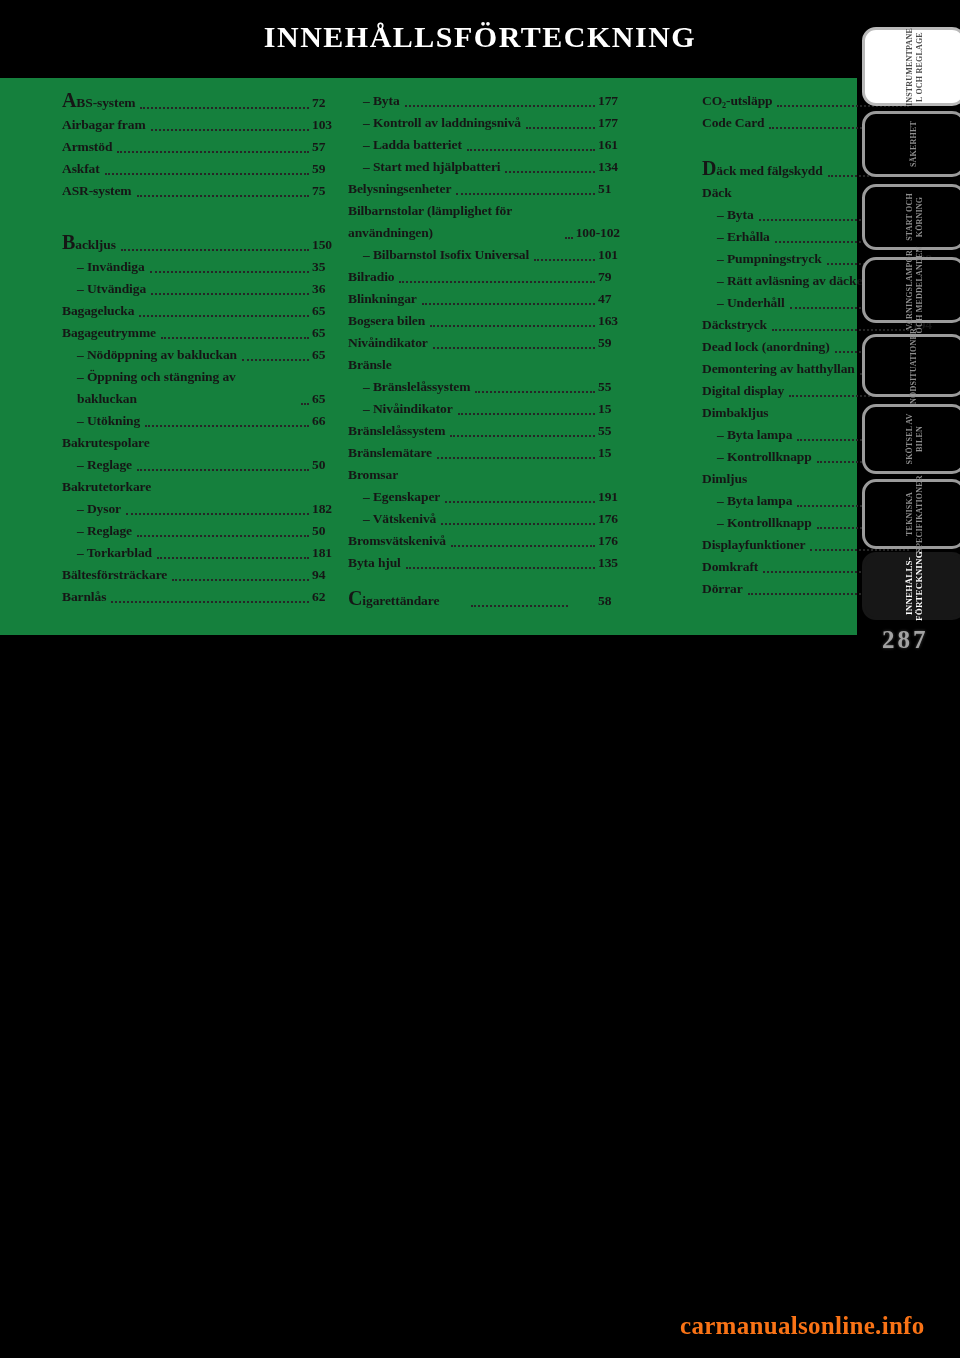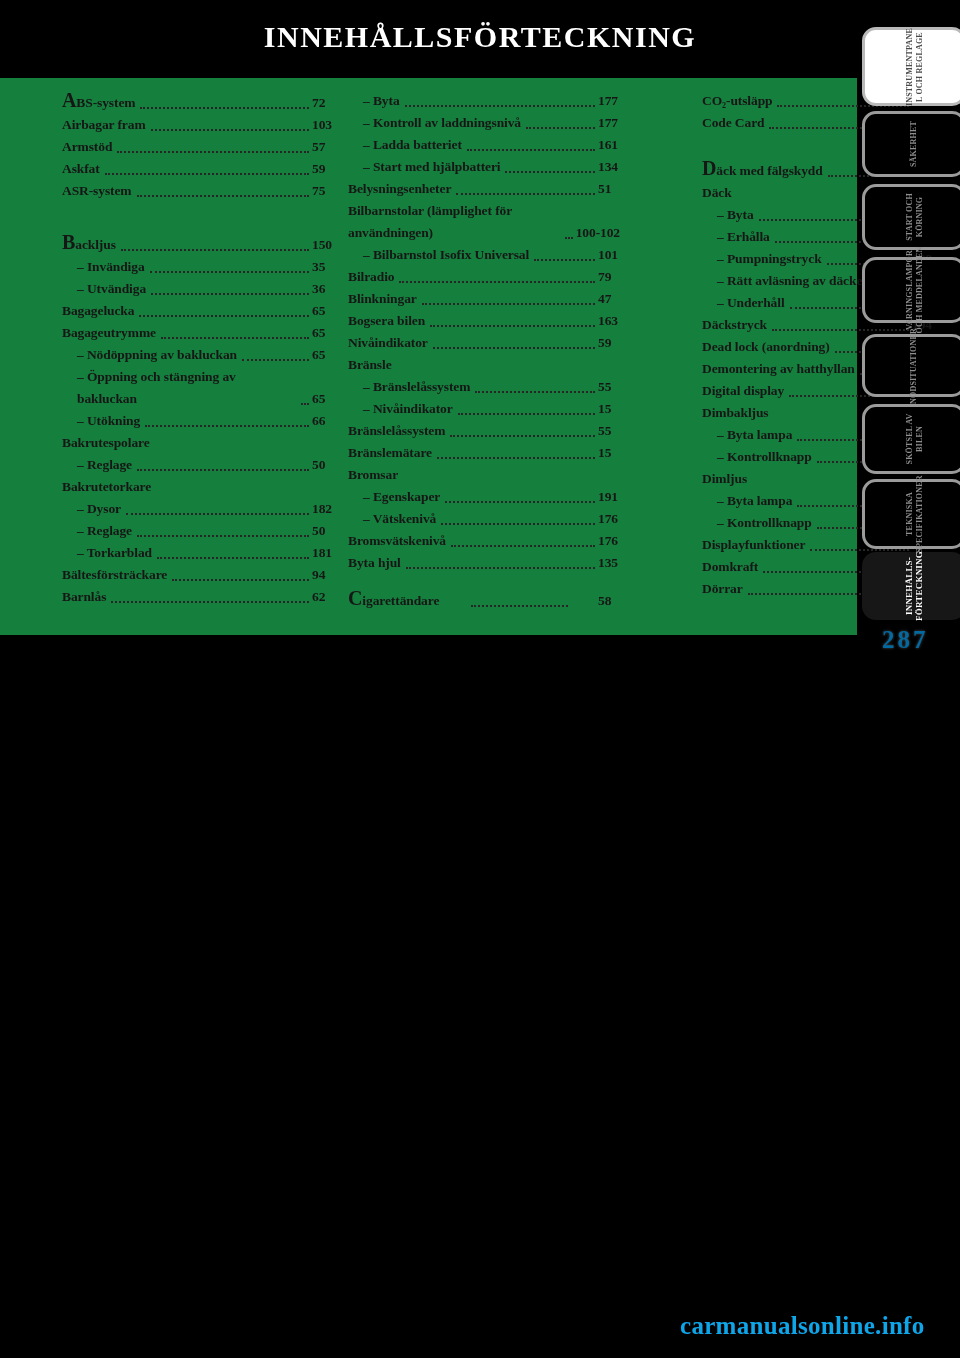--- a/index.html
+++ b/index.html
@@ -49,25 +49,25 @@
   }
   .tab.gray .rot{color:#8f8f8f;}
   .tab.active-white{background:#fff; border-color:#b9b9b9;}
   .tab.active-white .rot{color:#4a4a4a;}
   .tab.active-black{background:#171717; border-color:#171717;}
   .tab.active-black .rot{color:#fff; font-size:9px;}
 
   .pagenum{
     position:absolute; left:882px; top:626px;
     font-size:25px; font-weight:700; letter-spacing:3px;
-    color:#0369a1; text-shadow:0 0 3px rgba(140,140,140,0.55);
+    color:#a3a3a3; text-shadow:0 0 3px rgba(140,140,140,0.55);
   }
   .watermark{
     position:absolute; left:680px; top:1312px;
-    font-size:25px; font-weight:600; color:#0ea5e9; letter-spacing:0.3px;
+    font-size:25px; font-weight:600; color:#f97316; letter-spacing:0.3px;
   }
 </style>
 </head>
 <body>
 
 <div class="canvas">
   <h1 class="title">INNEHÅLLSFÖRTECKNING</h1>
 
   <div class="page">
     <div class="col col0" id="col0">

